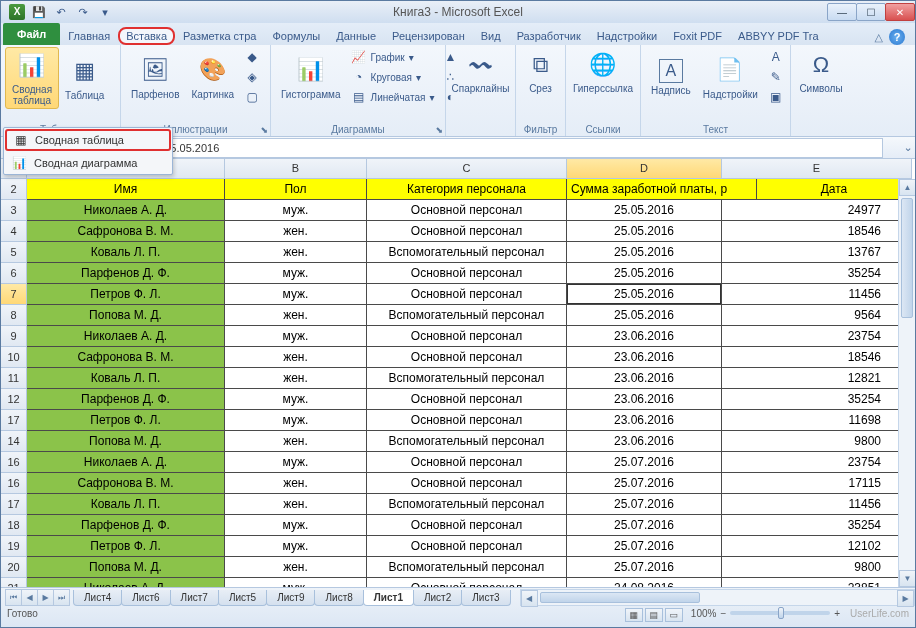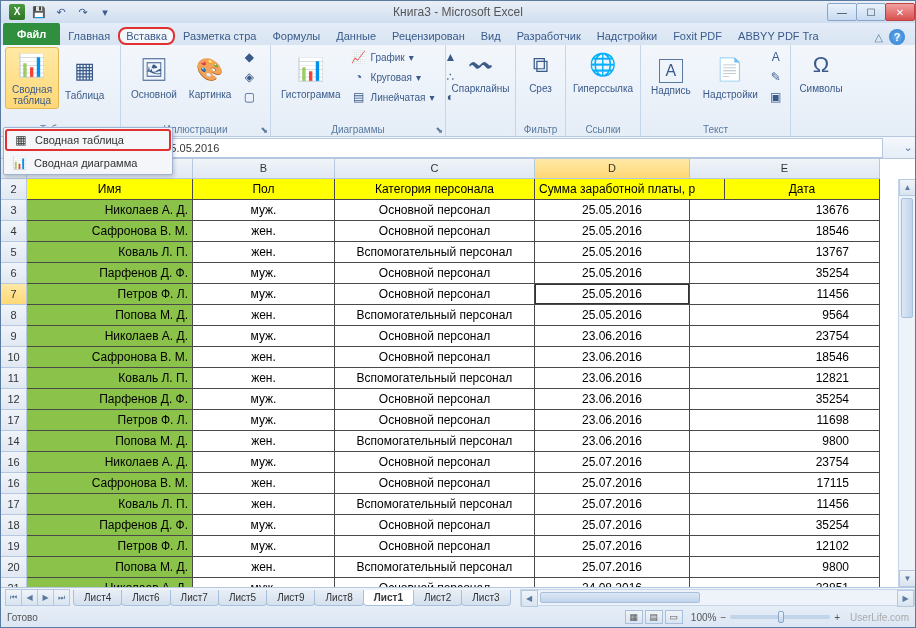--- a/index.html
+++ b/index.html
@@ -51,45 +51,45 @@
   .corner { width: 26px; height: 20px; background: linear-gradient(#f0f4f9,#e0e8f2); border-right: 1px solid #b5c8e0; border-bottom: 1px solid #b5c8e0; }
   .colhdrs { flex: 1; display: flex; height: 20px; }
   .colhdr { height: 20px; background: linear-gradient(#f0f4f9,#e0e8f2); border-right: 1px solid #b5c8e0; border-bottom: 1px solid #b5c8e0; text-align: center; font-size: 11px; color: #333; line-height: 19px; }
   .colhdr.sel { background: linear-gradient(#ffe9a5,#ffd877); }
   .hdrrow { display: flex; position: absolute; top: 0; left: 0; right: 0; }
   .body { position: absolute; top: 20px; bottom: 0; left: 0; right: 0; }
   .row { display: flex; height: 21px; }
   .rowhdr { width: 26px; height: 21px; background: linear-gradient(#f0f4f9,#e0e8f2); border-right: 1px solid #b5c8e0; border-bottom: 1px solid #b5c8e0; text-align: center; font-size: 11px; color: #333; line-height: 20px; flex-shrink: 0; }
   .rowhdr.sel { background: linear-gradient(#ffe9a5,#ffd877); }
   .cell { height: 21px; border-right: 1px solid #4a4a4a; border-bottom: 1px solid #4a4a4a; font-size: 12px; padding: 0 4px; line-height: 20px; overflow: hidden; white-space: nowrap; flex-shrink: 0; }
-  .cell.c-A { text-align: right; }
+  .cell.c-A { text-align: center; }
   .cell.c-B, .cell.c-C, .cell.c-D, .cell.c-E { text-align: center; }
   .cell.c-E { text-align: right; padding-right: 30px; }
   .hdrcell { background: #ffff00; font-weight: normal; text-align: center !important; }
   .greencell { background: #8bc34a; }
   .activecell { position: relative; }
   .activecell::after { content: ""; position: absolute; inset: -1px; border: 2px solid #333; pointer-events: none; }
-  .wA { width: 166px; } .wB { width: 142px; } .wC { width: 200px; } .wD { width: 155px; } .wE { width: 190px; }
+  .wA { width: 198px; } .wB { width: 142px; } .wC { width: 200px; } .wD { width: 155px; } .wE { width: 190px; }
   
   .vscroll { position: absolute; right: 0; top: 20px; bottom: 0; width: 17px; background: #eef3f9; border-left: 1px solid #c5d6ea; display: flex; flex-direction: column; }
   .vscroll .sbtn, .hscroll .sbtn { width: 17px; height: 17px; background: linear-gradient(#f0f4f9,#d8e4f0); border: 1px solid #b5c8e0; display: flex; align-items: center; justify-content: center; font-size: 8px; color: #5a7aa0; }
   .vscroll .thumb { flex: 0 0 120px; margin: 2px 2px; background: linear-gradient(90deg,#dce7f4,#c0d4ea); border: 1px solid #a8c0dc; border-radius: 2px; }
   .vscroll .track { flex: 1; }
   
   .bottombar { height: 40px; background: linear-gradient(#eef3f9,#dce7f4); border-top: 1px solid #b5c8e0; display: flex; flex-direction: column; }
   .sheetrow { height: 20px; display: flex; align-items: center; font-size: 10px; }
   .sheet-nav { display: flex; margin-left: 4px; }
   .sheet-nav .nbtn { width: 17px; height: 17px; border: 1px solid #b5c8e0; background: linear-gradient(#f0f4f9,#d8e4f0); display: flex; align-items: center; justify-content: center; font-size: 8px; color: #5a7aa0; margin-right: -1px; }
   .sheettabs { display: flex; align-items: flex-end; margin-left: 4px; }
   .stab { padding: 2px 10px; background: linear-gradient(#e8eef6,#d4e0ee); border: 1px solid #a8c0dc; border-top: none; border-radius: 0 0 4px 4px; margin-right: -1px; font-size: 10px; color: #333; }
   .stab.active { background: #fff; font-weight: bold; }
   .hscroll { flex: 1; height: 17px; margin-left: 10px; display: flex; background: #eef3f9; border: 1px solid #c5d6ea; }
   .hscroll .track { flex: 1; }
   .hscroll .thumb { flex: 0 0 160px; margin: 2px; background: linear-gradient(#dce7f4,#c0d4ea); border: 1px solid #a8c0dc; border-radius: 2px; }
-  .statusrow { height: 20px; display: flex; align-items: center; font-size: 10px; color: #555; padding: 0 6px; }
+  .statusrow { height: 20px; display: flex; align-items: flex-start; font-size: 10px; color: #555; padding: 0 6px; }
   .statusrow .spacer { flex: 1; }
   .statusrow .viewbtns { display: flex; gap: 2px; margin-right: 8px; }
   .statusrow .viewbtns .vb { width: 18px; height: 14px; border: 1px solid #a8c0dc; background: linear-gradient(#f0f4f9,#d8e4f0); font-size: 9px; text-align: center; line-height: 12px; }
   .statusrow .zoom { display: flex; align-items: center; gap: 4px; }
   .statusrow .zoom .ztrack { width: 100px; height: 4px; background: #c0d4ea; position: relative; border-radius: 2px; }
   .statusrow .zoom .ztrack .zthumb { position: absolute; left: 48px; top: -4px; width: 6px; height: 12px; background: linear-gradient(#f0f4f9,#c0d4ea); border: 1px solid #8aa5c8; border-radius: 2px; }
   .watermark { font-size: 10px; color: #aaa; margin-left: 10px; }
 </style>
 </head>
 <body>
@@ -145,21 +145,21 @@
           <span>Таблица</span>
         </div>
       </div>
       <div class="glabel">Таблицы</div>
     </div>
 
     <div class="rgroup" style="width:150px">
       <div style="display:flex;">
         <div class="bigbtn">
           <span class="bicon">🖼</span>
-          <span>Основной</span>
+          <span>Парфенов</span>
         </div>
         <div class="bigbtn">
           <span class="bicon">🎨</span>
           <span>Картинка</span>
         </div>
         <div class="smallstack">
           <span class="sicn">◆</span>
           <span class="sicn">◈</span>
           <span class="sicn">▢</span>
         </div>
@@ -278,21 +278,21 @@
           <div class="cell c-C wC hdrcell">Категория персонала</div>
           <div class="cell c-E wE hdrcell">Сумма заработной платы, р</div>
           <div class="cell c-D wD hdrcell">Дата</div>
         </div>
         <div class="row">
           <div class="rowhdr">3</div>
           <div class="cell c-A wA greencell">Николаев А. Д.</div>
           <div class="cell c-B wB">муж.</div>
           <div class="cell c-C wC">Основной персонал</div>
           <div class="cell c-D wD">25.05.2016</div>
-          <div class="cell c-E wE">13676</div>
+          <div class="cell c-E wE">24977</div>
         </div>
         <div class="row">
           <div class="rowhdr">4</div>
           <div class="cell c-A wA greencell">Сафронова В. М.</div>
           <div class="cell c-B wB">жен.</div>
           <div class="cell c-C wC">Основной персонал</div>
           <div class="cell c-D wD">25.05.2016</div>
           <div class="cell c-E wE">18546</div>
         </div>
         <div class="row">

